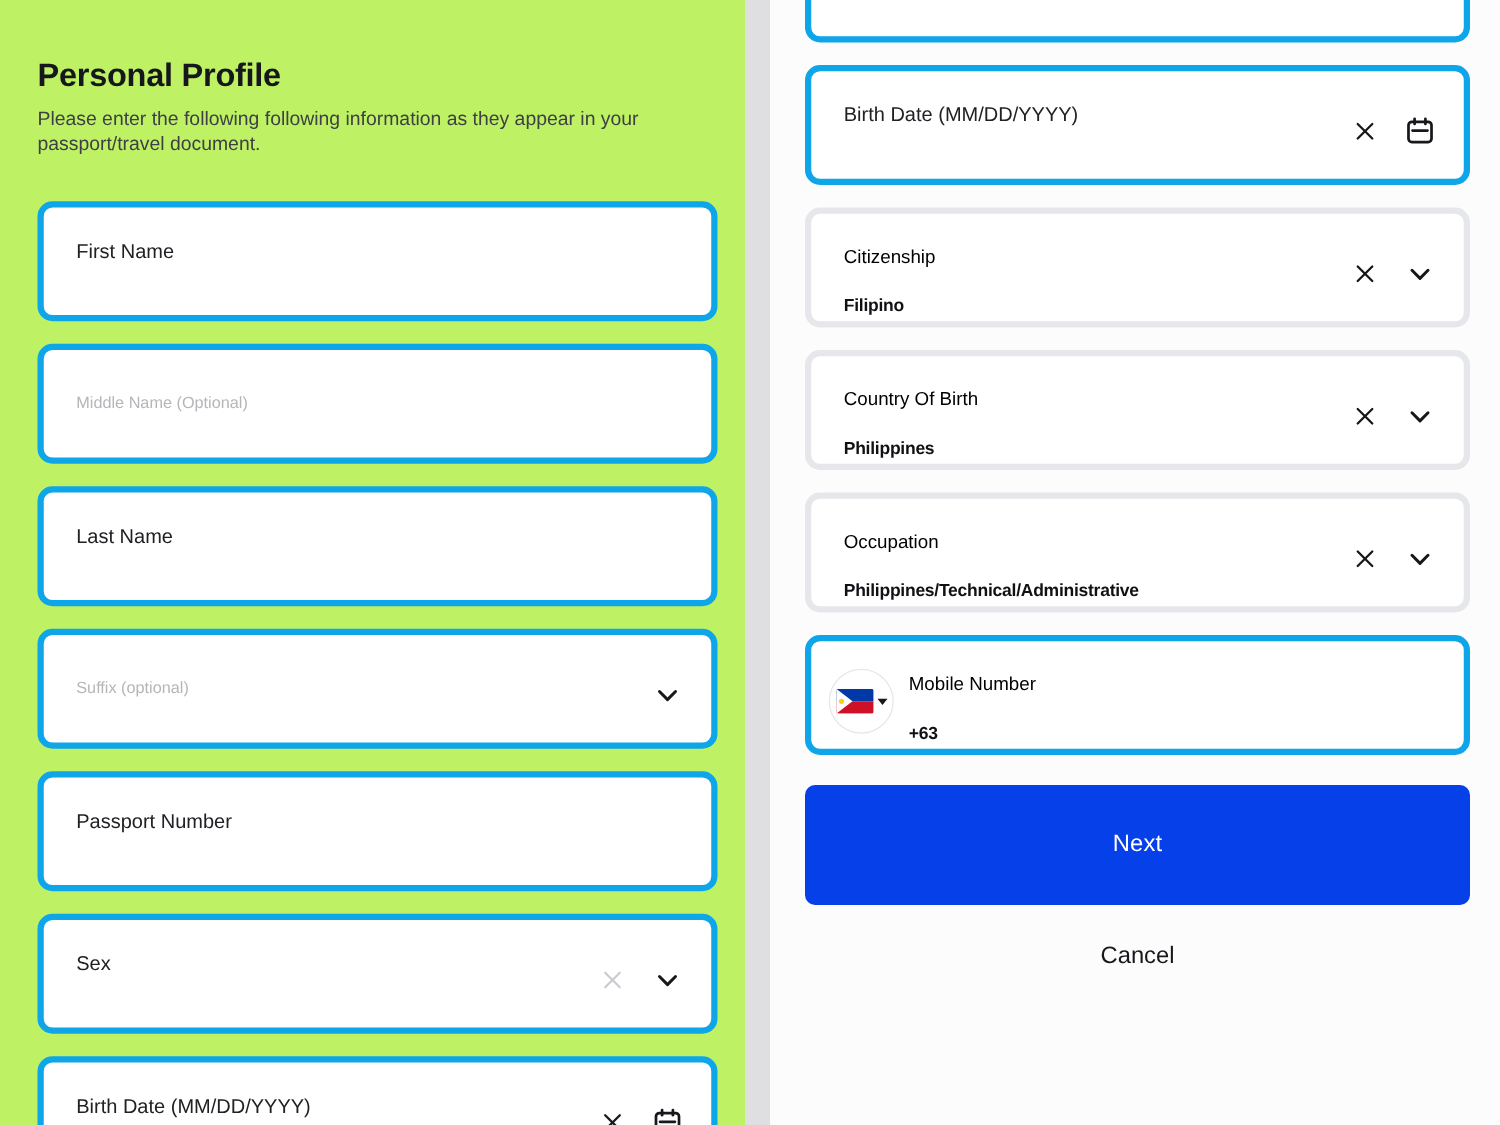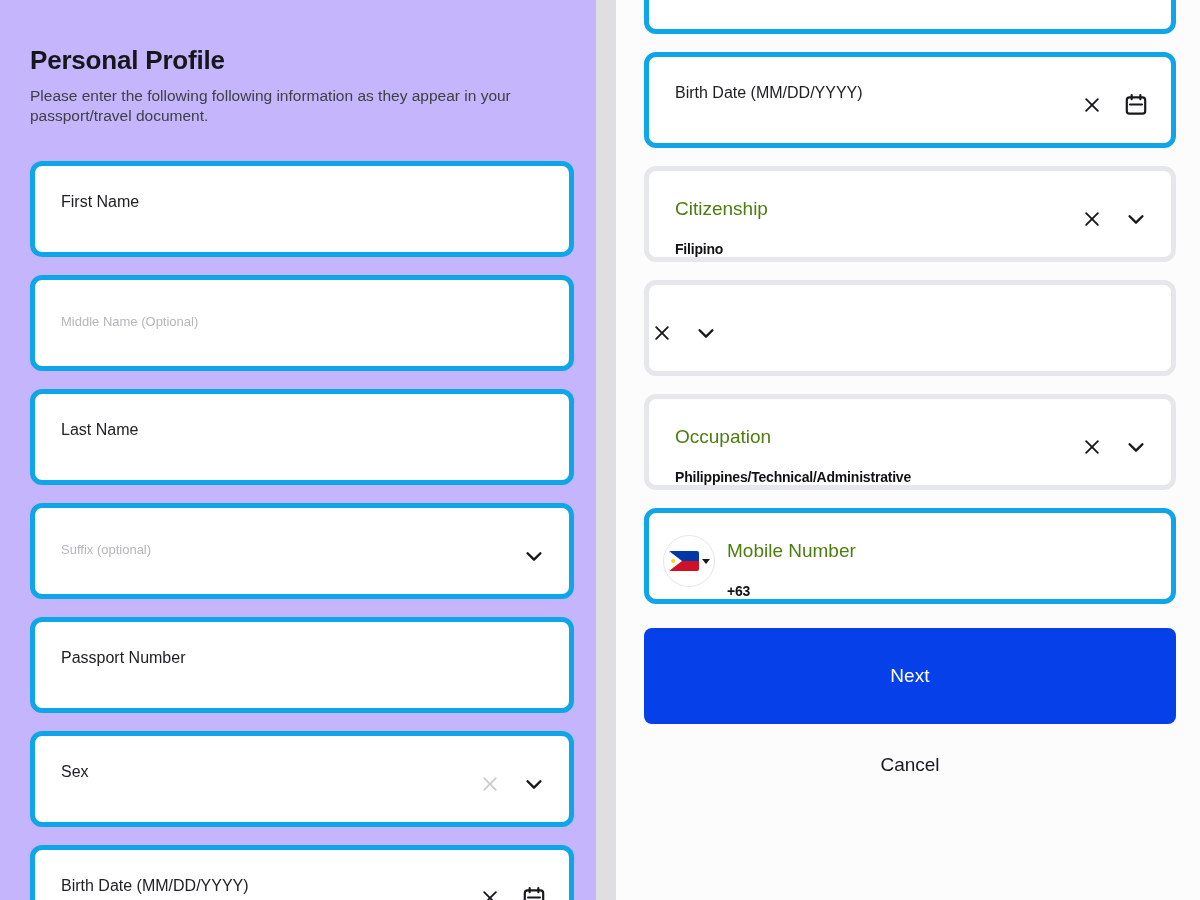--- a/index.html
+++ b/index.html
@@ -19,21 +19,21 @@
     height: 900px;
     background: #fcfcfd;
     display: flex;
   }
 
   
   .left-panel {
     position: relative;
     width: 596px;
     height: 900px;
-    background: #c4b5fd;
+    background: #bef264;
     overflow: hidden;
     flex: 0 0 596px;
   }
 
   .left-inner {
     position: absolute;
     top: 0; left: 0;
     width: 596px;
     padding: 44px 22px 0 30px;
   }
@@ -110,22 +110,22 @@
     line-height: 1.25;
     white-space: nowrap;
   }
 
   .field-label.placeholder {
     color: #b4b6ba;
     font-size: 13px;
   }
 
   .field-label.small {
-    font-size: 19px;
-    color: #4d7c0f;
+    font-size: 15px;
+    color: #000000;
   }
 
   .field-value {
     margin-top: 20px;
     font-size: 14px;
     font-weight: 700;
     color: #101114;
     letter-spacing: -0.2px;
     white-space: nowrap;
   }
@@ -353,20 +353,24 @@
                 </svg>
               </span>
               <span class="icon-btn ico-chevron">
                 <svg width="22" height="22" viewBox="0 0 24 24" fill="none" stroke="#17181b" stroke-width="2.6" stroke-linecap="round" stroke-linejoin="round">
                   <polyline points="5,9 12,16 19,9"></polyline>
                 </svg>
               </span>
             </div>
           </div>
           <div class="field filled">
+            <div class="field-body">
+              <div class="field-label small">Country Of Birth</div>
+              <div class="field-value">Philippines</div>
+            </div>
             <div class="field-icons">
               <span class="icon-btn ico-clear dark">
                 <svg width="20" height="20" viewBox="0 0 24 24" fill="none" stroke="#17181b" stroke-width="2.2" stroke-linecap="round">
                   <line x1="5" y1="5" x2="19" y2="19"></line>
                   <line x1="19" y1="5" x2="5" y2="19"></line>
                 </svg>
               </span>
               <span class="icon-btn ico-chevron">
                 <svg width="22" height="22" viewBox="0 0 24 24" fill="none" stroke="#17181b" stroke-width="2.6" stroke-linecap="round" stroke-linejoin="round">
                   <polyline points="5,9 12,16 19,9"></polyline>

